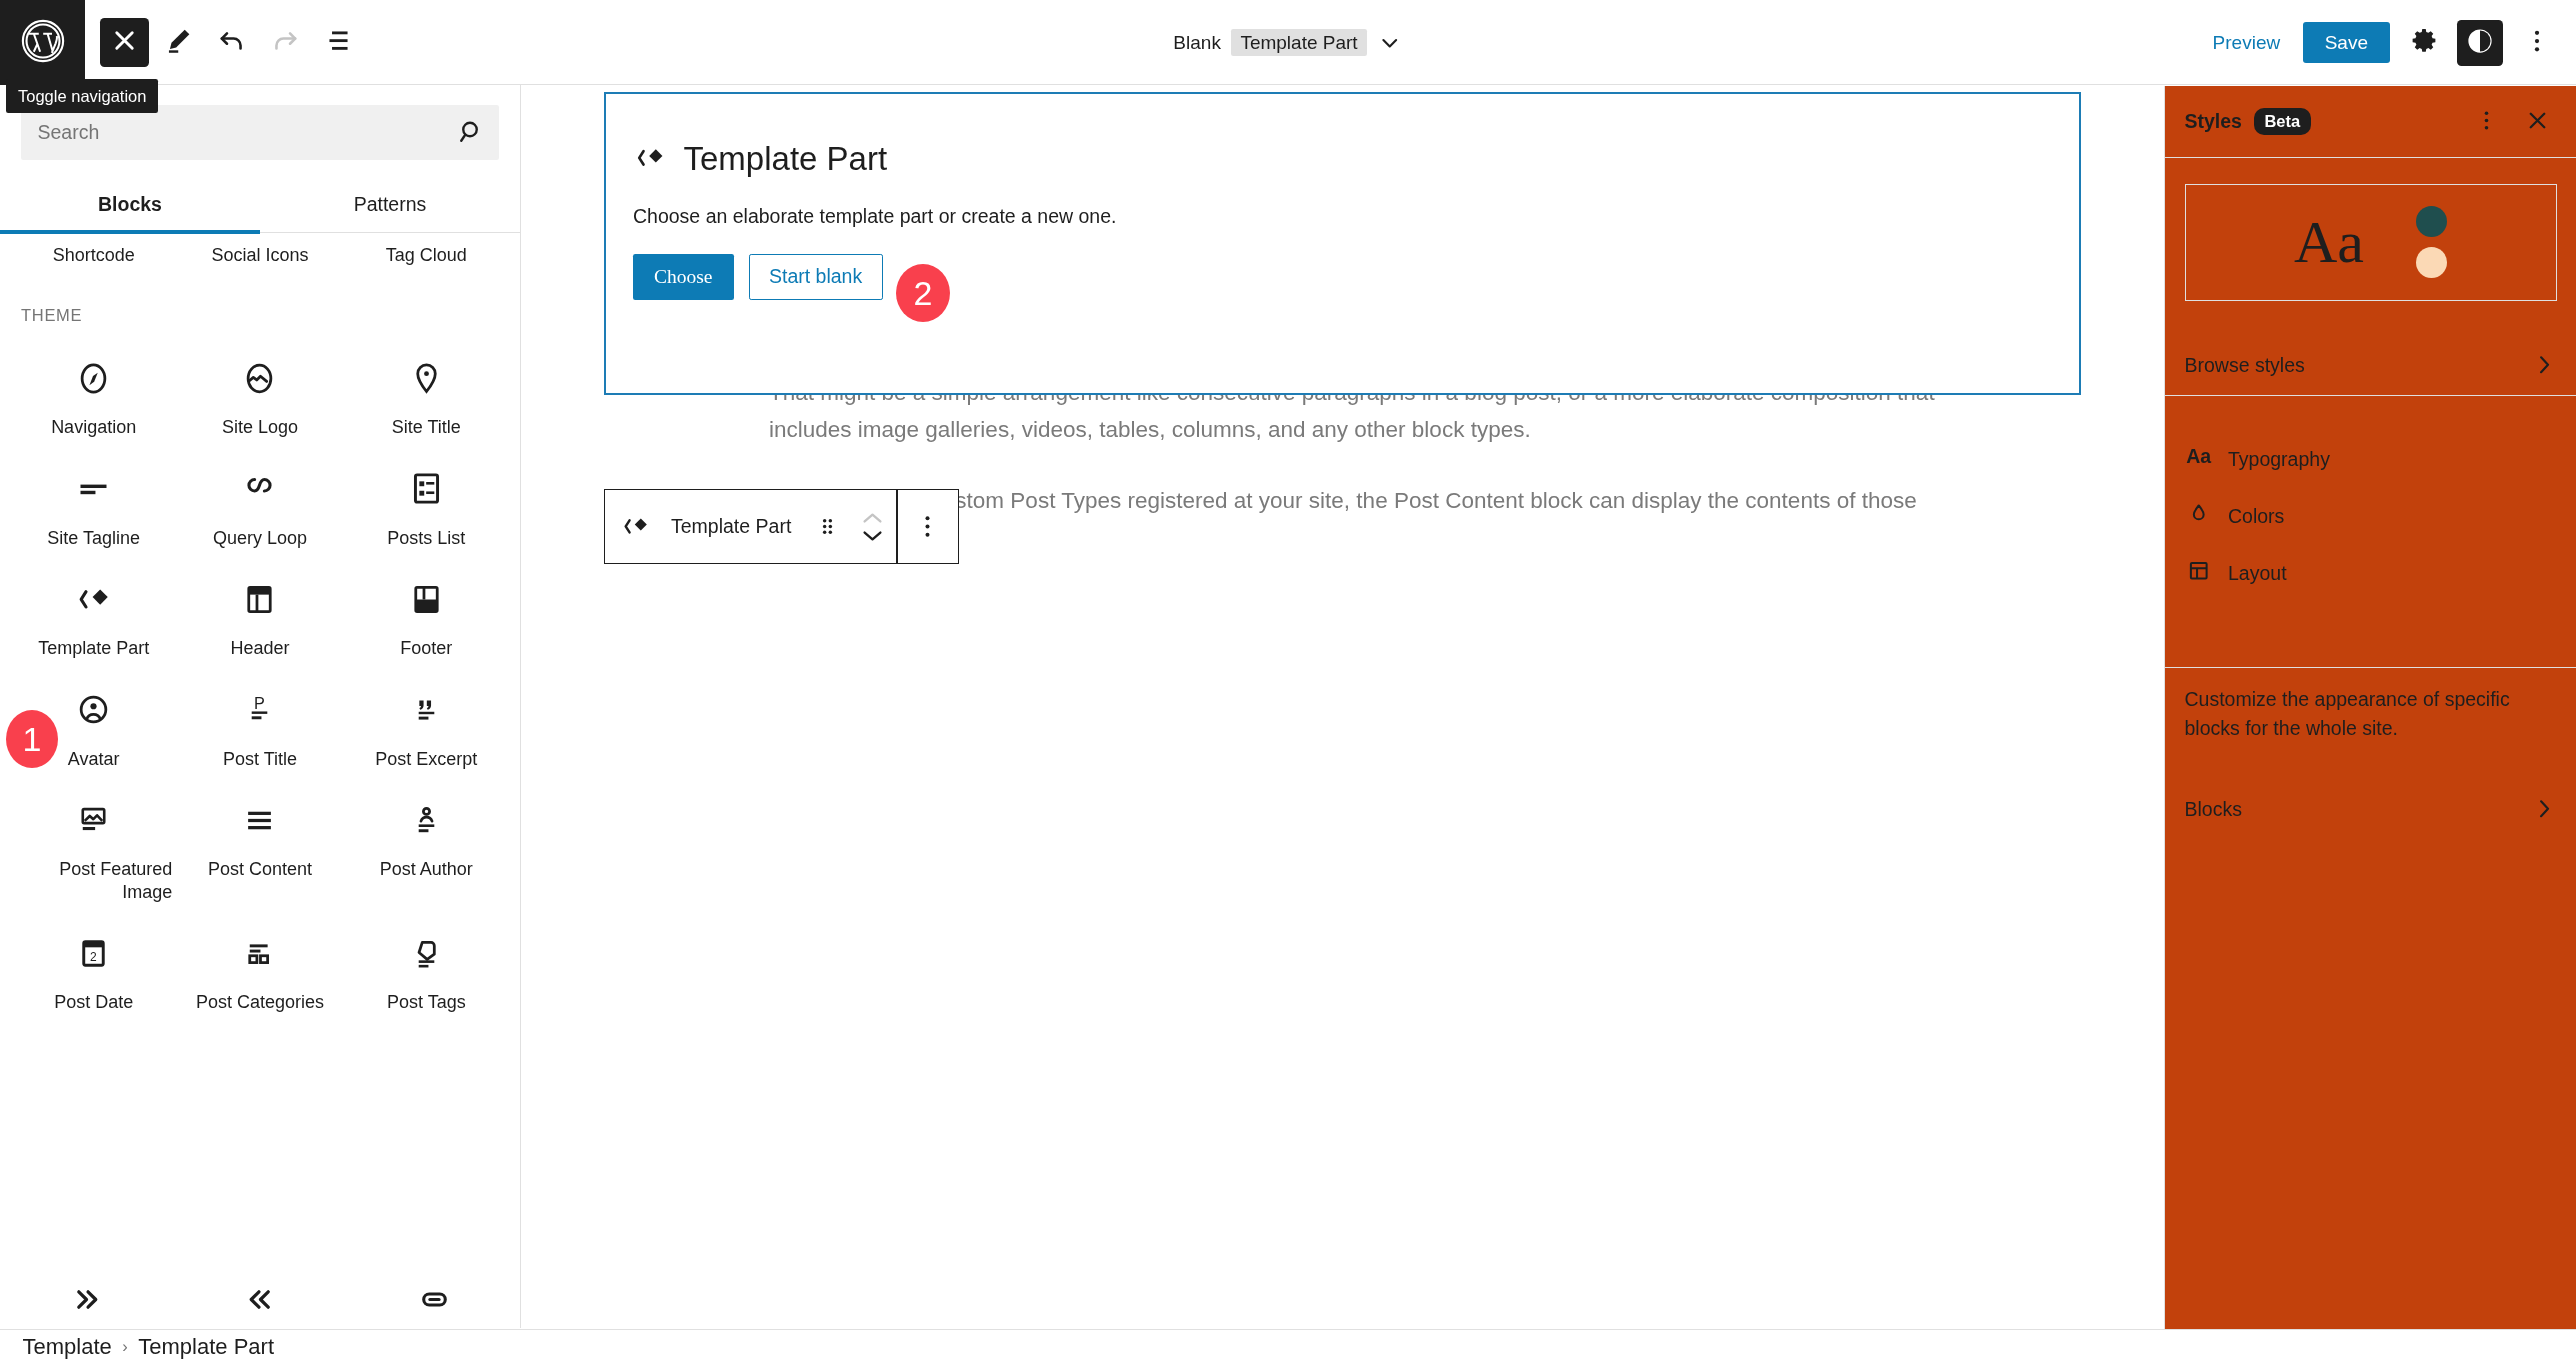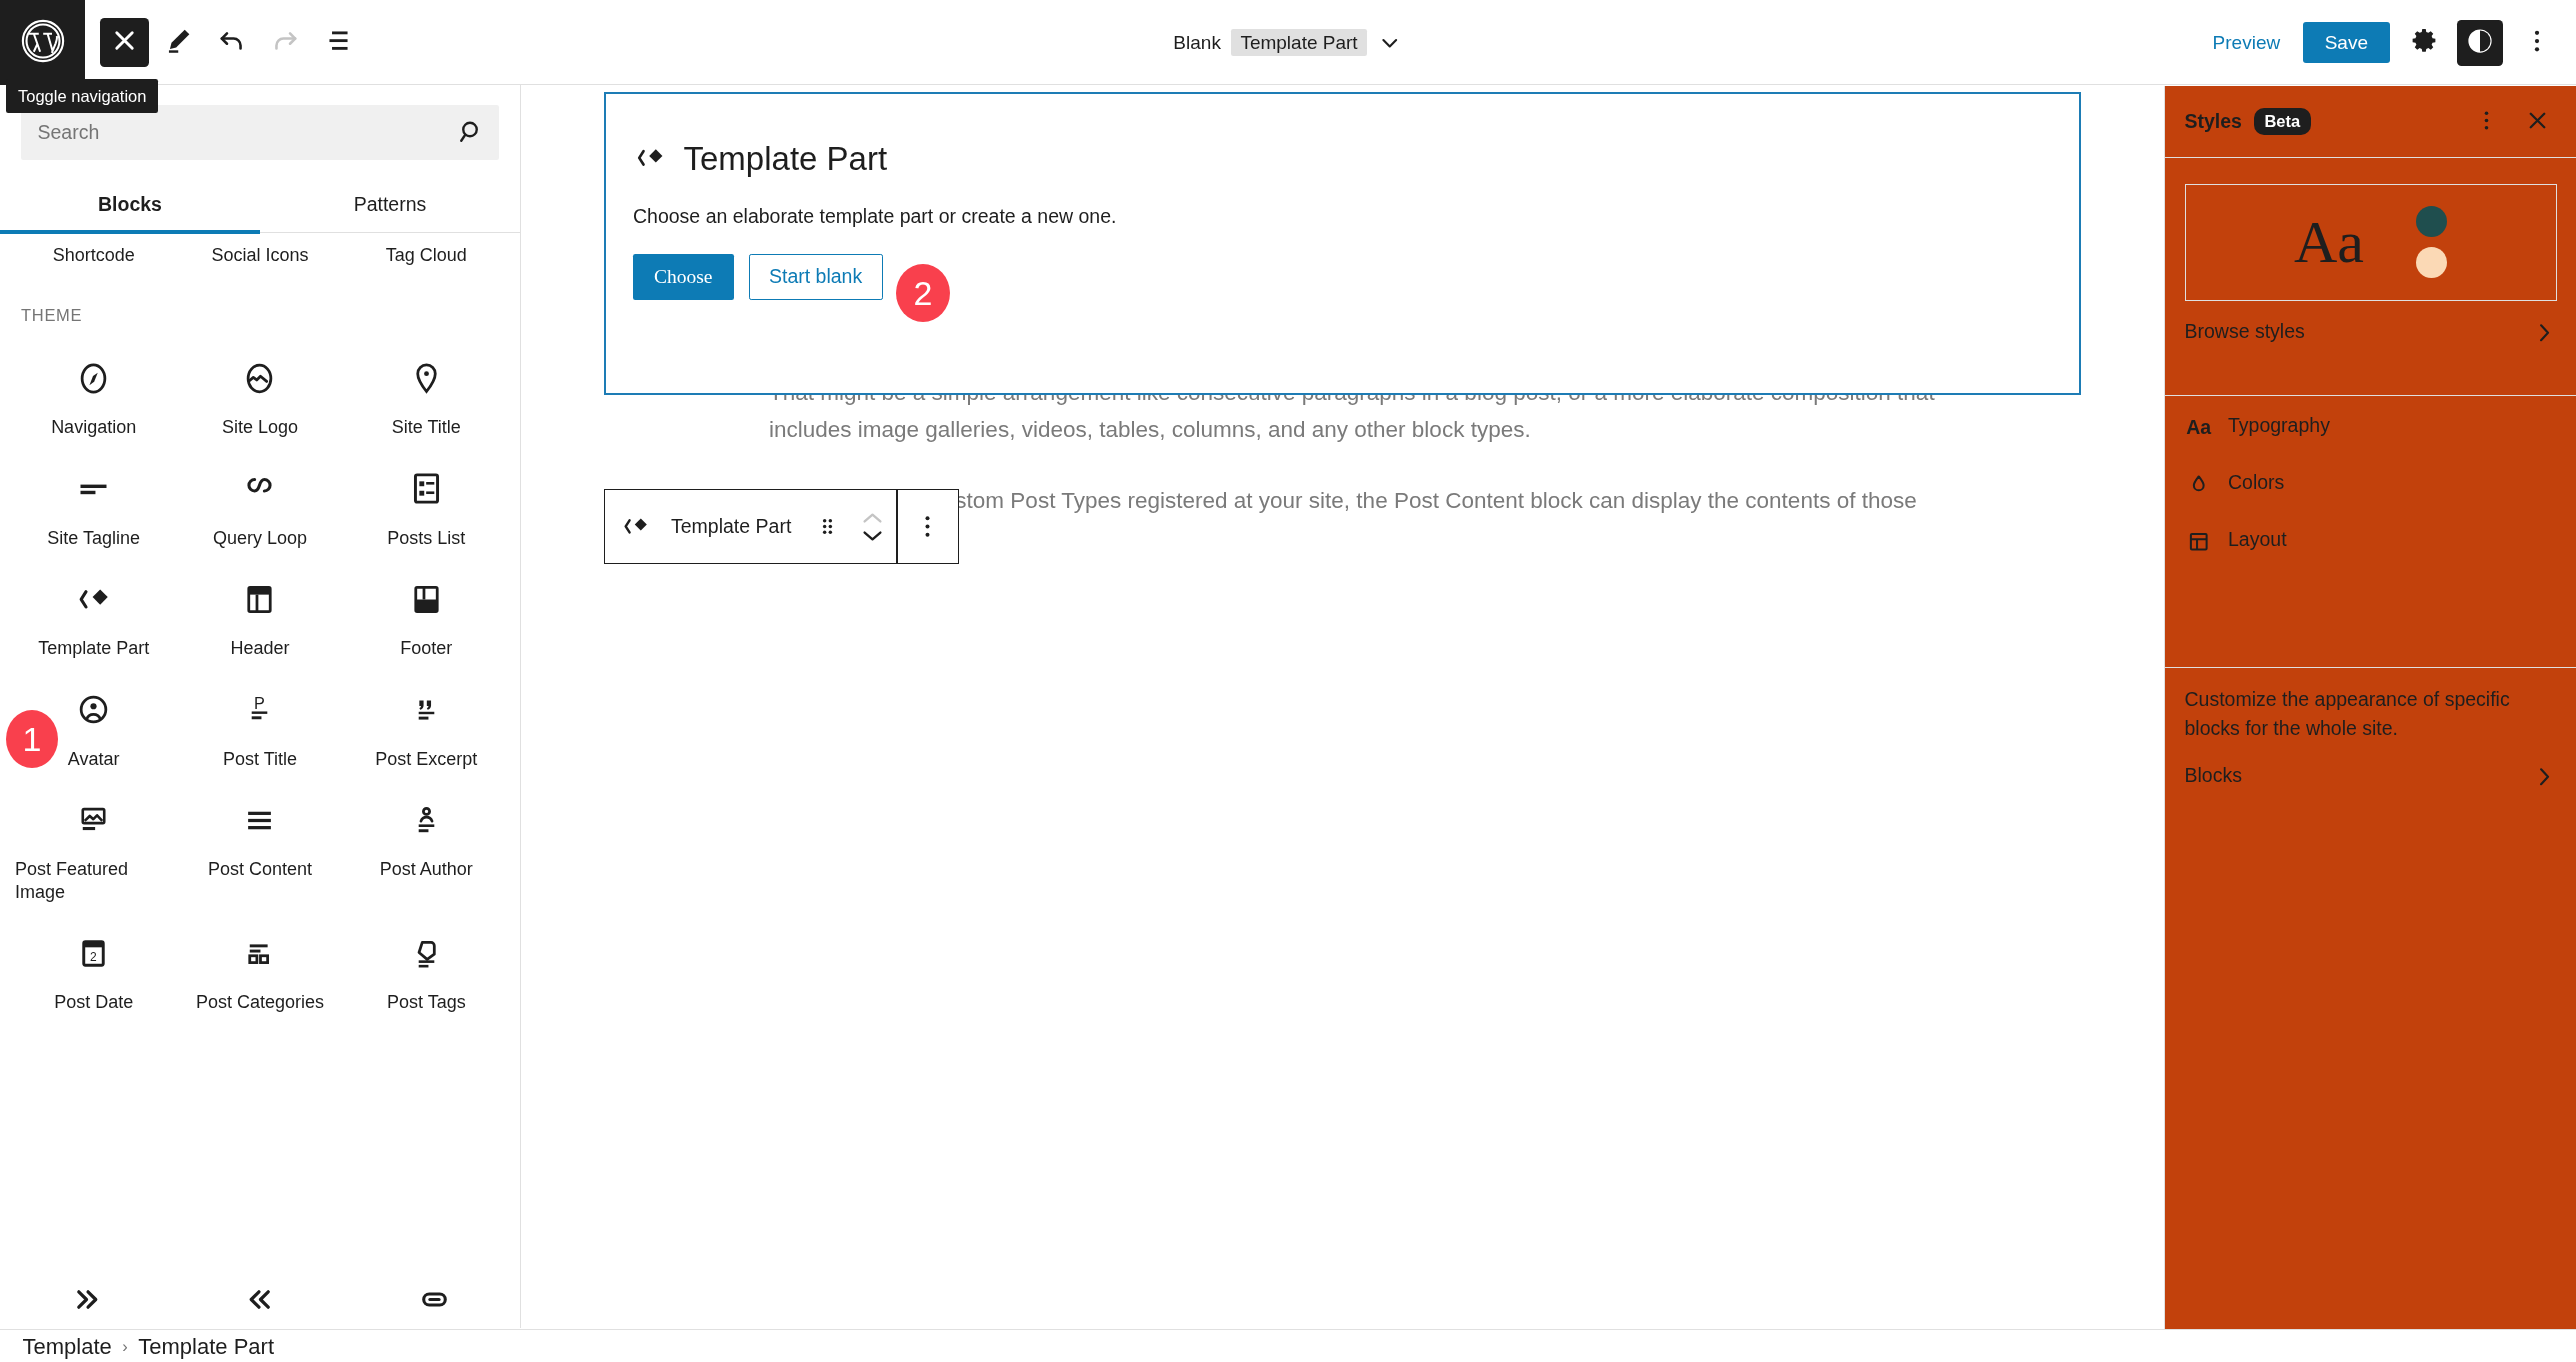--- a/index.html
+++ b/index.html
@@ -114,21 +114,21 @@
     padding: 13.5px 10.5px 0 10.5px; row-gap: 0;
   }
   .block-item {
     display: flex; flex-direction: column; align-items: center; justify-content: flex-start;
     padding: 19.5px 4.5px 10.5px 4.5px; cursor: pointer; border-radius: 3px; position: relative;
     min-height: 109px;
   }
   .block-item .bi-icon { width: 40px; height: 40px; display: flex; align-items: center; justify-content: center; }
   .block-item .bi-icon svg { width: 39px; height: 39px; }
   .block-item .bi-label {
-    margin-top: 18px; font-size: 18px; color: #1e1e1e; text-align: left; line-height: 1.25;
+    margin-top: 18px; font-size: 18px; color: #1e1e1e; text-align: right; line-height: 1.25;
   }
 
   .bottom-icons {
     position: absolute; left: 0; bottom: 7.5px; width: 521px;
     display: grid; grid-template-columns: repeat(3, 1fr); align-items: center;
   }
   .bottom-icons .bi { display: flex; justify-content: center; }
   .bottom-icons svg { width: 37px; height: 37px; }
 
   
@@ -195,21 +195,21 @@
 
   .style-preview {
     margin: 25.5px 19.5px 0 19.5px; height: 117px; border: 0.7px solid #e0e0e0;
     display: flex; align-items: center; justify-content: center; gap: 52px;
   }
   .style-aa { font-family: "Liberation Serif", serif; font-size: 60px; color: #1e1e1e; line-height: 1; }
   .swatches { display: flex; flex-direction: column; gap: 10.5px; }
   .swatch { width: 31px; height: 31px; border-radius: 50%; }
 
   .sp-row {
-    display: flex; align-items: flex-start; padding: 0 19.5px; height: 57px; cursor: pointer;
+    display: flex; align-items: flex-end; padding: 0 19.5px; height: 57px; cursor: pointer;
   }
   .sp-row .sp-row-label { font-size: 19.5px; color: #1e1e1e; flex: 1; }
   .sp-row .sp-row-icon { width: 28.5px; height: 28.5px; display: flex; align-items: center; justify-content: center; margin-right: 15px; }
   .sp-row .sp-row-icon svg { width: 25.5px; height: 25.5px; }
   .sp-row .sp-chevron { width: 25.5px; height: 25.5px; }
   .sp-chevron svg { width: 25.5px; height: 25.5px; }
   .sp-aa { font-family: "Liberation Sans", sans-serif; font-size: 19.5px; color: #1e1e1e; font-weight: 600; }
   .sp-sep { height: 0.7px; background: #e0e0e0; margin: 18px 0; }
   .sp-note { font-size: 19.5px; color: #1e1e1e; line-height: 1.45; padding: 0 19.5px; }
 

